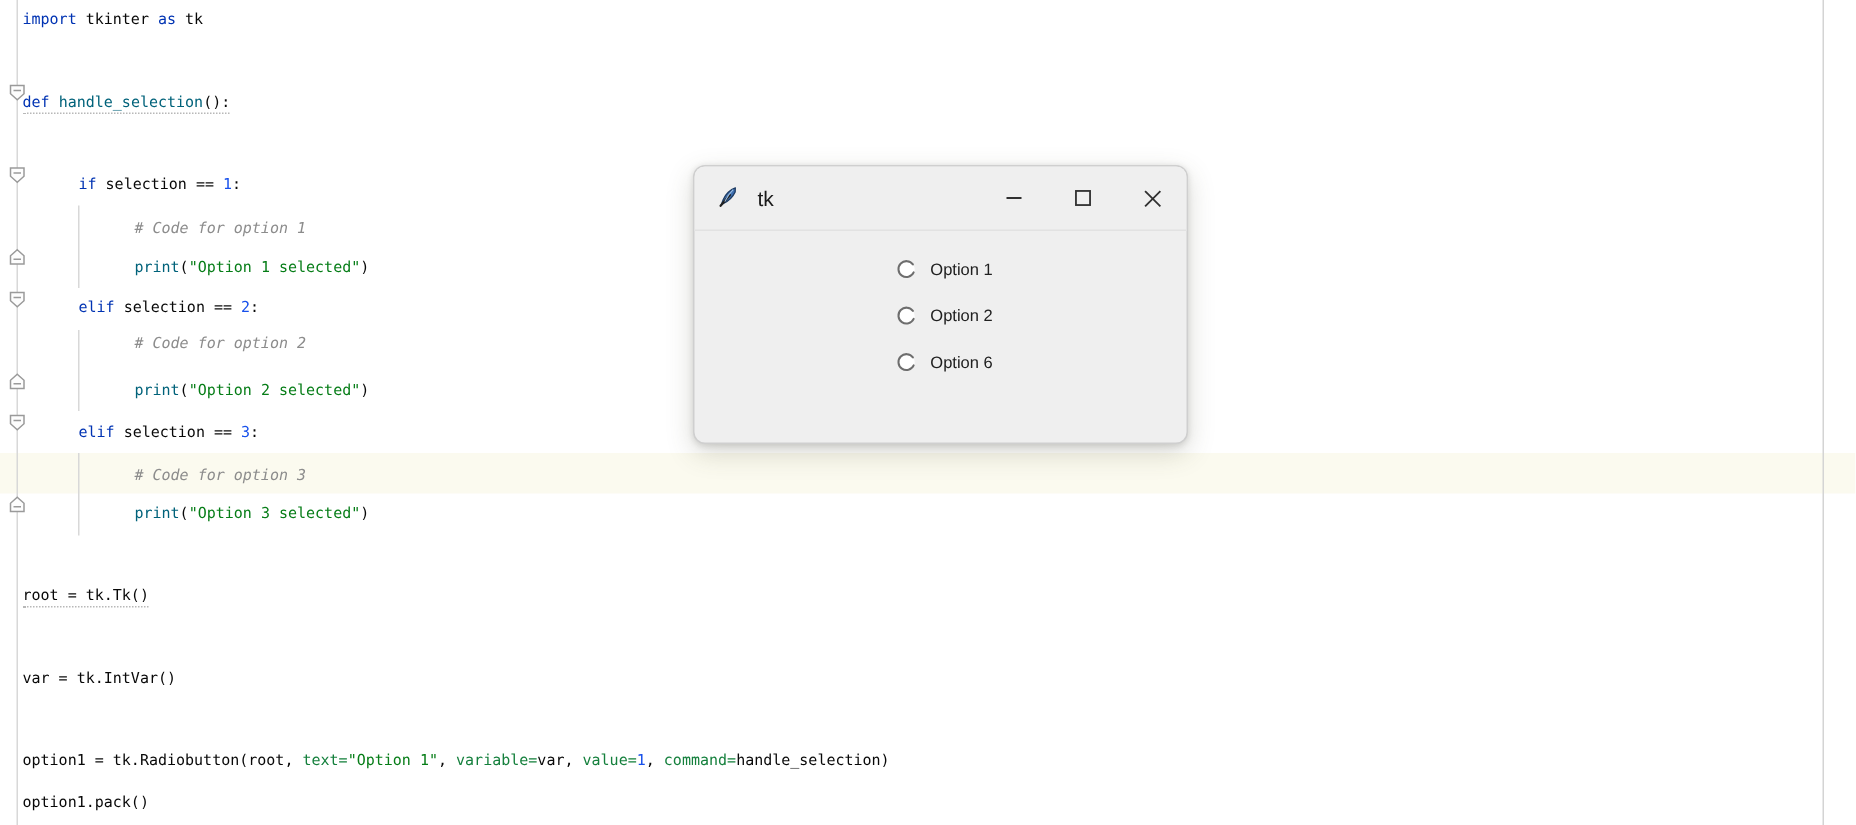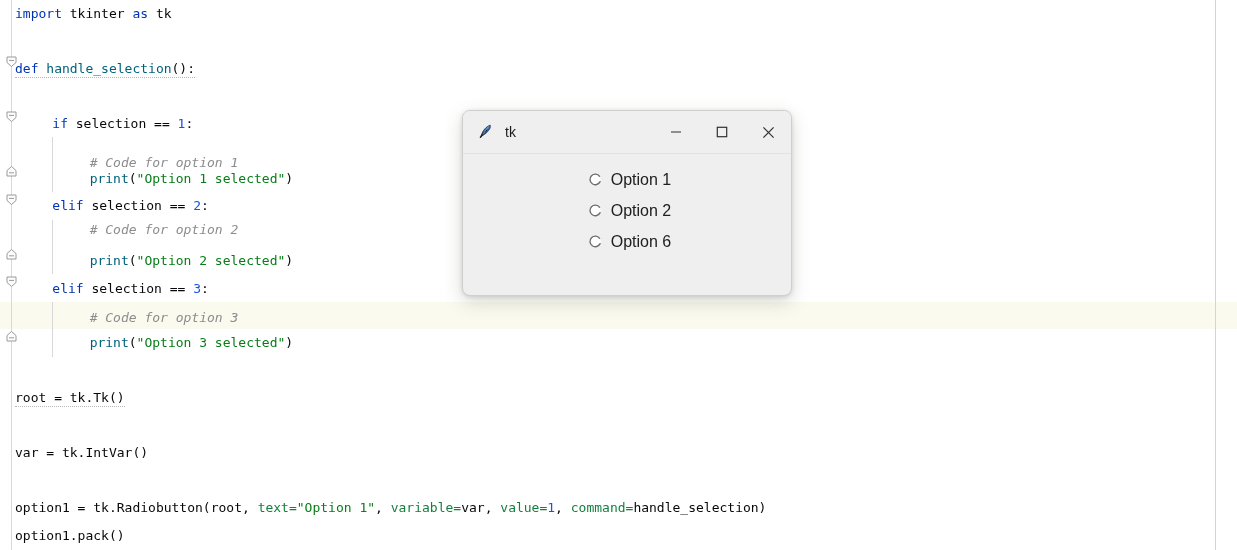--- a/index.html
+++ b/index.html
@@ -78,21 +78,21 @@
     width: 1237px; height: 550px;
     z-index: 3;
   }
   .line {
     position: absolute;
     left: 15px;
     height: 27px;
     line-height: 27px;
     white-space: pre;
     font-family: "DejaVu Sans Mono", monospace;
-    font-size: 13px;
+    font-size: 10px;
     letter-spacing: 0px;
     color: #080808;
   }
   .indent-guide {
     position: absolute;
     width: 1px;
     background: #d8d8d8;
     z-index: 2;
   }
 
@@ -175,21 +175,21 @@
     box-sizing: border-box;
   }
   .radio-box {
     width: 13px; height: 13px;
     margin-right: 9px;
     flex: 0 0 13px;
   }
   .radio-box svg { display: block; }
   .radio-label {
     font-family: "Liberation Sans", sans-serif;
-    font-size: 16px;
+    font-size: 11px;
     color: #202020;
     white-space: nowrap;
   }
 </style>
 </head>
 <body>
 
 <div id="editor">
 
   <div class="caret-line" id="caret-line" style="top: 301.95px;"></div>
@@ -247,21 +247,21 @@
           <line x1="5" y1="8.8" x2="10" y2="8.8" stroke="#9a9a9a" stroke-width="1"></line>
         </svg>
       </div>
     </div>
 
   <div class="code-layer" id="code-layer">
       <div class="line" style="top: 0px; padding-left: 0px;"><span><span class="kw">import</span><span class="plain"> tkinter </span><span class="kw">as</span><span class="plain"> tk</span></span></div>
       <div class="line" style="top: 27.45px; padding-left: 0px;"><span></span></div>
       <div class="line" style="top: 54.9px; padding-left: 0px;"><span class="squiggle"><span class="kw">def</span><span class="plain"> </span><span class="def-name">handle_selection</span><span class="plain">():</span></span></div>
       <div class="line" style="top: 109.8px; padding-left: 37.32px;"><span><span class="kw">if</span><span class="plain"> selection == </span><span class="num">1</span><span class="plain">:</span></span></div>
-      <div class="line" style="top: 149px; padding-left: 74.64px; text-align: center;"><span><span class="com"># Code for option 1</span></span></div>
+      <div class="line" style="top: 139px; padding-left: 74.64px; text-align: center;"><span><span class="com"># Code for option 1</span></span></div>
       <div class="line" style="top: 164.7px; padding-left: 74.64px;"><span><span class="fn">print</span><span class="plain">(</span><span class="str">"Option 1 selected"</span><span class="plain">)</span></span></div>
       <div class="line" style="top: 192.15px; padding-left: 37.32px;"><span><span class="kw">elif</span><span class="plain"> selection == </span><span class="num">2</span><span class="plain">:</span></span></div>
       <div class="line" style="top: 216px; padding-left: 74.64px;"><span><span class="com"># Code for option 2</span></span></div>
       <div class="line" style="top: 247.05px; padding-left: 74.64px;"><span><span class="fn">print</span><span class="plain">(</span><span class="str">"Option 2 selected"</span><span class="plain">)</span></span></div>
       <div class="line" style="top: 274.5px; padding-left: 37.32px;"><span><span class="kw">elif</span><span class="plain"> selection == </span><span class="num">3</span><span class="plain">:</span></span></div>
       <div class="line" style="top: 304px; padding-left: 74.64px;"><span><span class="com"># Code for option 3</span></span></div>
       <div class="line" style="top: 329.4px; padding-left: 74.64px;"><span><span class="fn">print</span><span class="plain">(</span><span class="str">"Option 3 selected"</span><span class="plain">)</span></span></div>
       <div class="line" style="top: 356.85px; padding-left: 0px;"><span></span></div>
       <div class="line" style="top: 384.3px; padding-left: 0px;"><span class="squiggle"><span class="plain">root = tk.Tk()</span></span></div>
       <div class="line" style="top: 411.75px; padding-left: 0px;"><span></span></div>

